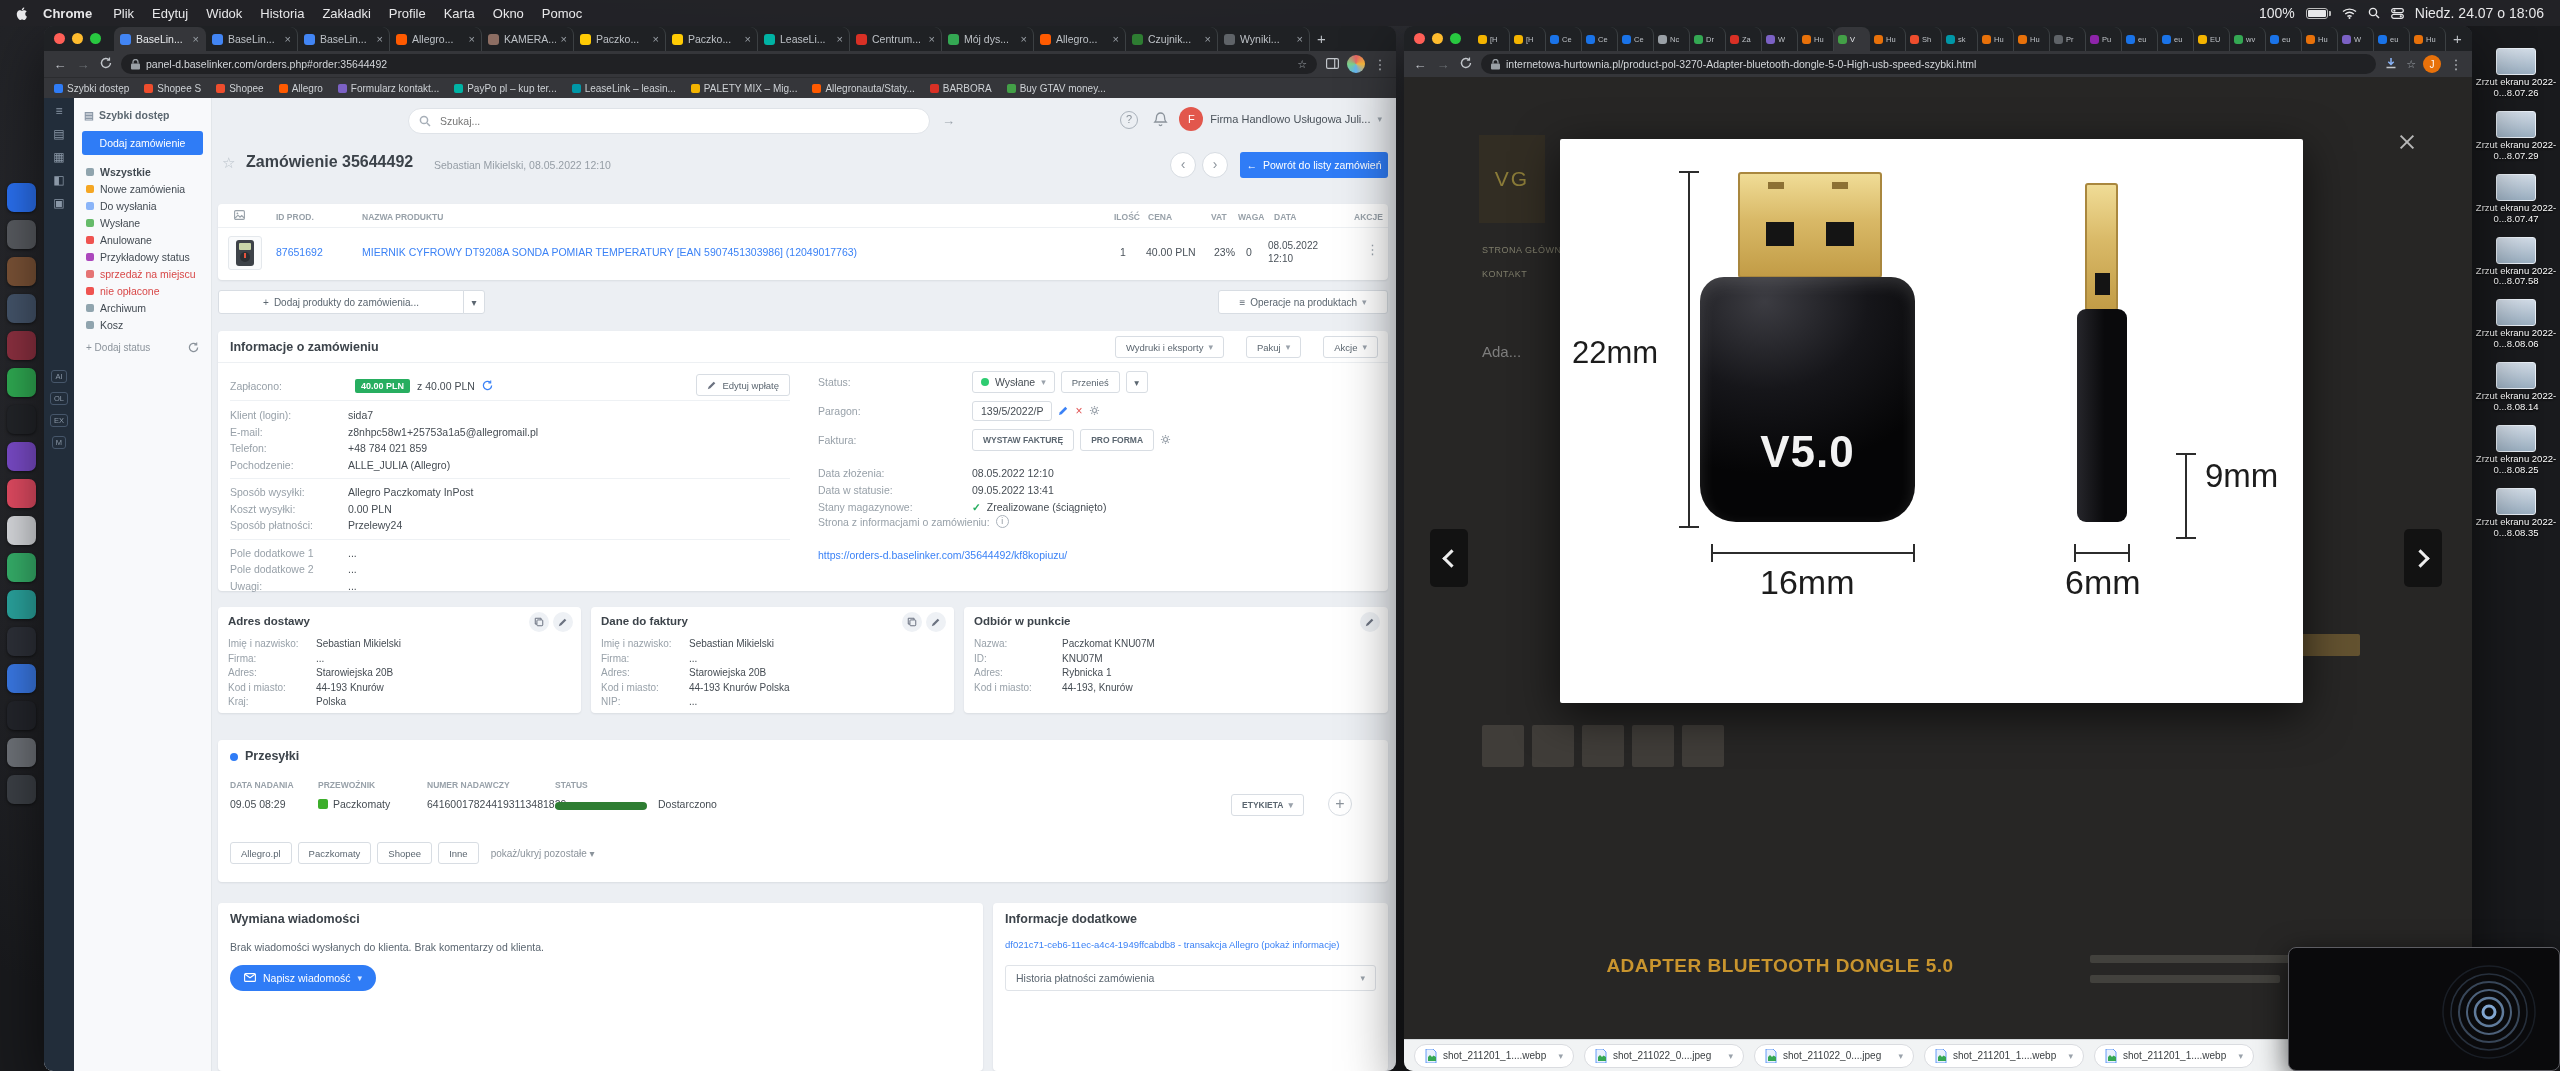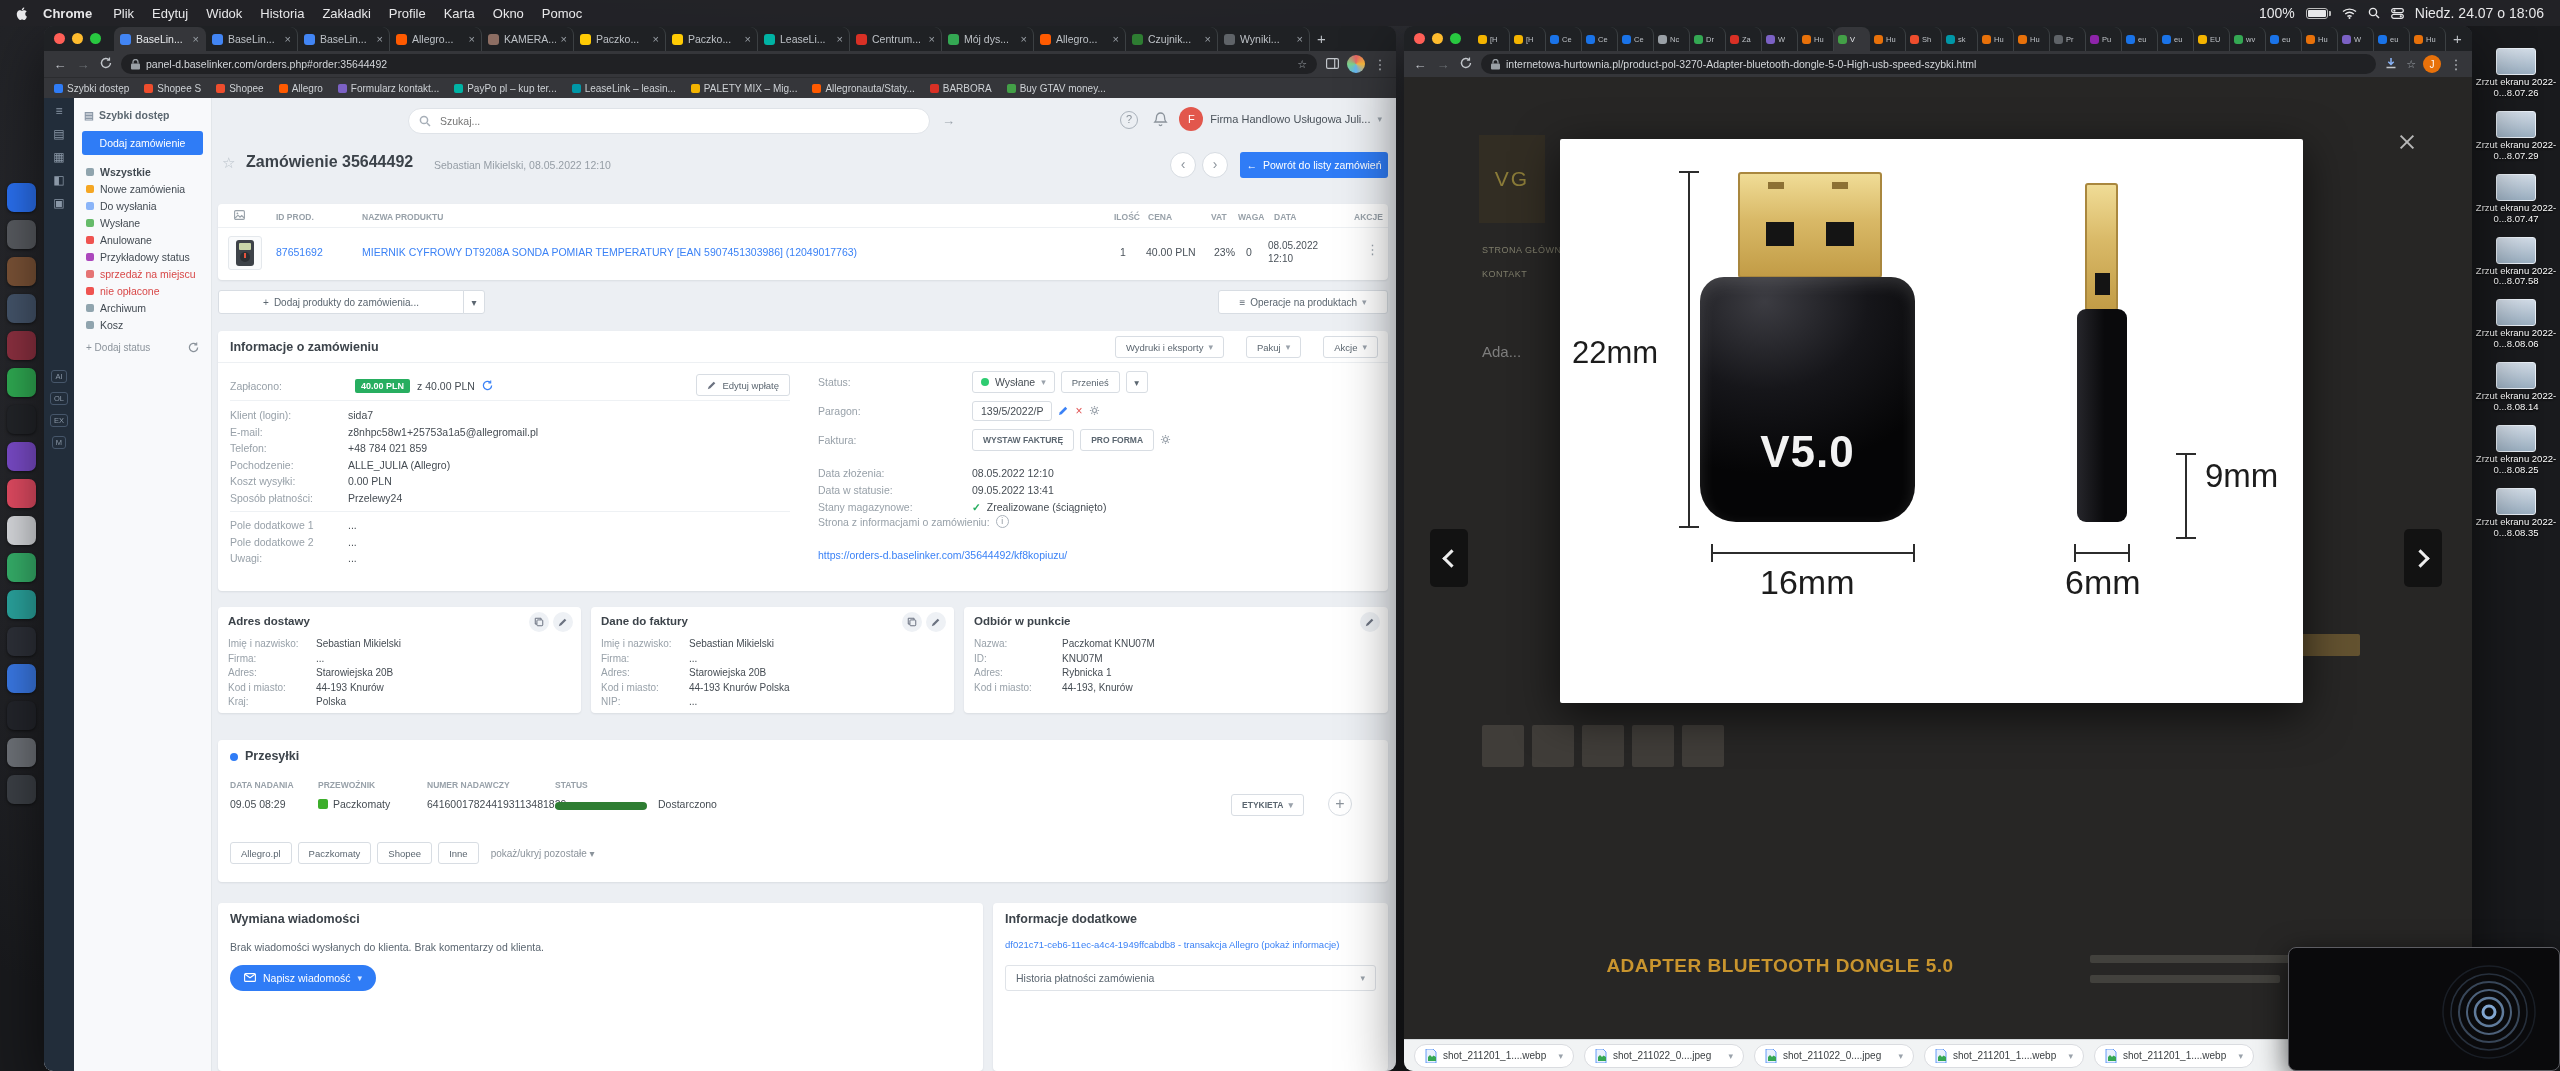--- a/index.html
+++ b/index.html
@@ -649,20 +649,24 @@
                 <div class="frow">
                   <span class="lbl">Telefon:</span>
                   <span class="val">+48 784 021 859</span>
                 </div>
 
                 <div class="frow">
                   <span class="lbl">Pochodzenie:</span>
                   <span class="val">ALLE_JULIA (Allegro)</span>
                 </div>
 
+                <div class="frow sep">
+                  <span class="lbl">Sposób wysyłki:</span>
+                  <span class="val">Allegro Paczkomaty InPost</span>
+                </div>
 
                 <div class="frow">
                   <span class="lbl">Koszt wysyłki:</span>
                   <span class="val">0.00 PLN</span>
                 </div>
 
                 <div class="frow">
                   <span class="lbl">Sposób płatności:</span>
                   <span class="val">Przelewy24</span>
                 </div>

